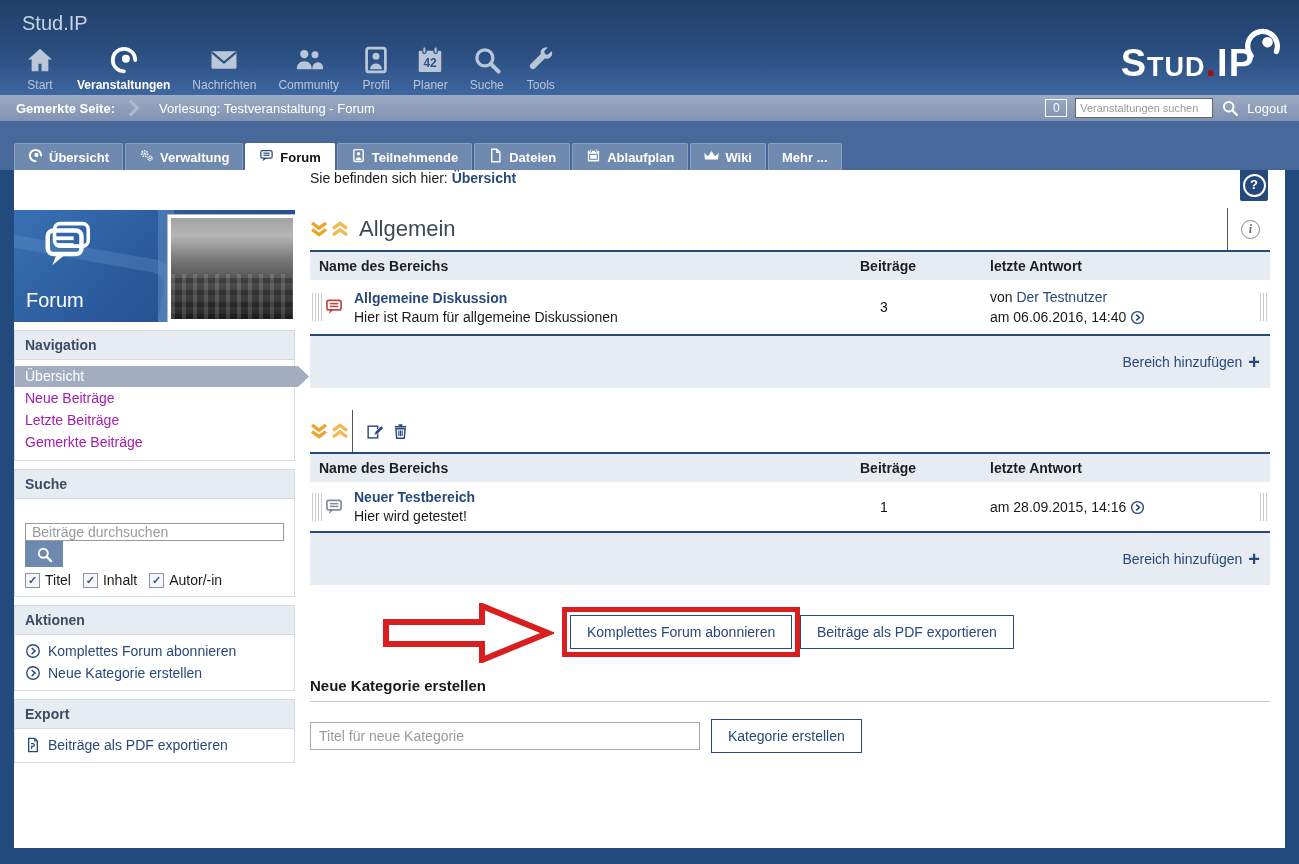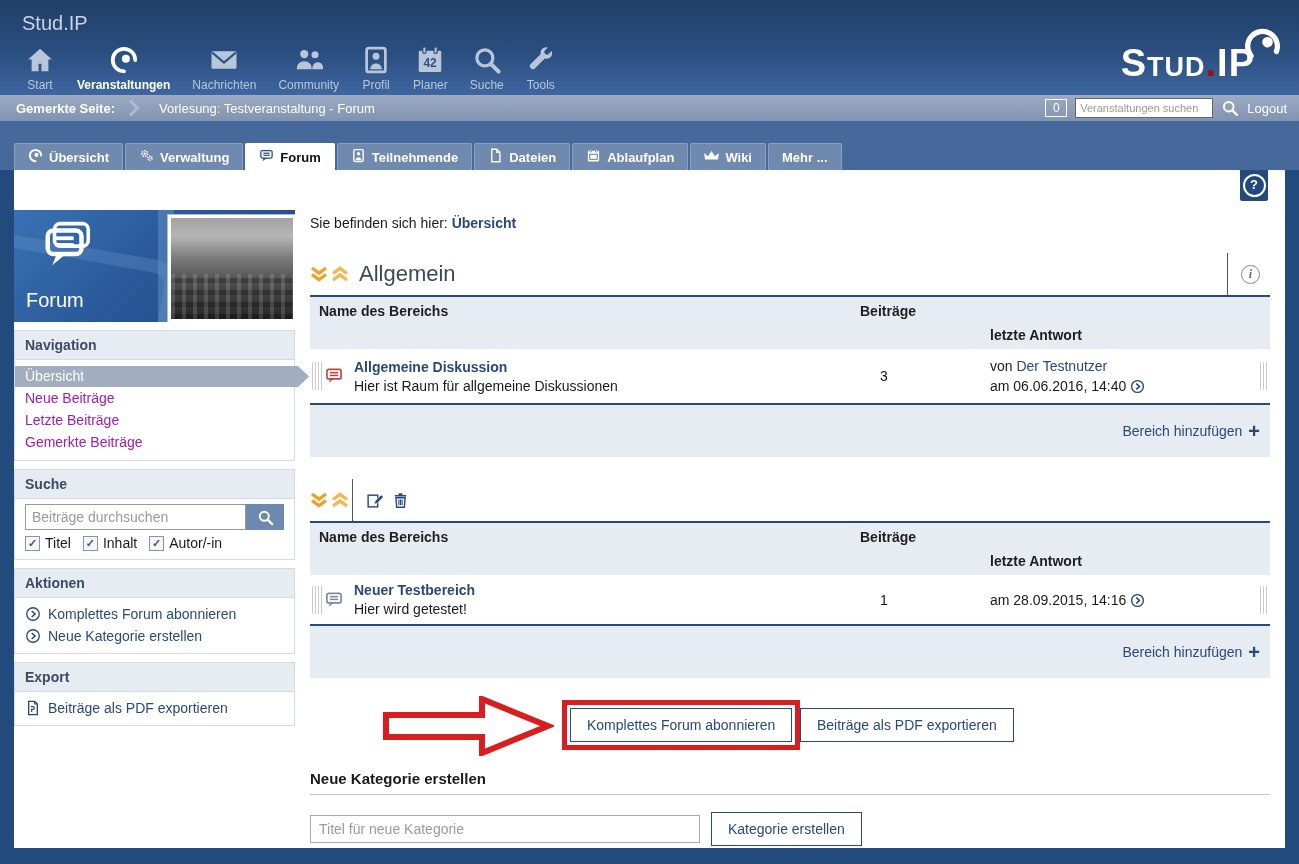--- a/index.html
+++ b/index.html
@@ -50,47 +50,47 @@
   .banner-icon{position:absolute;left:27px;top:8px;width:54px;height:54px;color:#fff;z-index:2;}
   .banner-title{position:absolute;left:12px;bottom:10px;color:#fff;font-size:20px;z-index:2;}
   .banner-photo{position:absolute;left:154px;top:5px;width:122px;height:101px;border:3px solid #fff;outline:1px solid #b9b9b9;z-index:3;
     background:linear-gradient(180deg,#a3a3a3 0%,#b5b5b5 18%,#7b7b7b 40%,#4a4a4a 66%,#262626 100%);}
   .banner-photo::after{content:"";position:absolute;inset:55% 0 0 0;background:repeating-linear-gradient(90deg,rgba(255,255,255,.14) 0 4px,transparent 4px 11px),repeating-linear-gradient(0deg,rgba(0,0,0,.25) 0 5px,transparent 5px 12px);}
   .side-box{border:1px solid #d5dbe5;margin-top:8px;background:#fff;}
   .side-box-header{background:#e7ebf2;border-bottom:1px solid #d5dbe5;padding:6px 10px;font-size:14px;font-weight:bold;color:#3b4c63;}
   .side-box-body{padding:5px 0 6px;}
   .side-nav-item{padding:2px 10px;font-size:14px;color:#a21caf;line-height:17px;cursor:pointer;margin:1px 0;}
   .side-nav-item.selected{position:relative;z-index:4;width:calc(100% + 15px);box-sizing:border-box;background:#a2adbf;color:#fff;clip-path:polygon(0 0,calc(100% - 11px) 0,100% 50%,calc(100% - 11px) 100%,0 100%);padding-right:22px;}
-  .search-row{display:flex;margin:0 10px 5px;}
+  .search-row{display:flex;margin:19px 10px 5px;flex-direction:column;}
   .side-search{flex:1;height:24px;border:1px solid #999;padding:0 6px;font-size:14px;color:#333;font-family:inherit;min-width:0;}
   .search-btn{width:38px;height:26px;border:none;background:#6d89af;display:flex;align-items:center;justify-content:center;cursor:pointer;}
   .search-btn svg{width:17px;height:17px;color:#fff;}
   .checkbox-row{display:flex;align-items:center;margin:3px 10px 2px;font-size:14px;color:#1a1a1a;gap:12px;}
   .cb-wrap{display:flex;align-items:center;gap:5px;cursor:pointer;}
   .cb{width:13px;height:13px;border:1px solid #8a93a5;background:#f4f7fb;display:inline-flex;align-items:center;justify-content:center;}
   .cb::after{content:"\2713";color:#44567a;font-size:11px;font-weight:bold;line-height:1;}
   .action-link{display:flex;align-items:center;gap:7px;padding:3px 10px;font-size:14px;color:#28497c;cursor:pointer;}
   .action-link svg{width:16px;height:16px;flex:none;color:#28497c;}
 
   
   .main{position:absolute;left:296px;top:0;width:960px;}
-  .location{margin-top:45px;font-size:14px;color:#1a1a1a;}
+  .location{font-size:14px;color:#1a1a1a;}
   .location-link{color:#28497c;font-weight:bold;cursor:pointer;}
   .cat-header{display:flex;align-items:center;height:42px;margin-top:22px;}
   .chevron-btn{width:18px;height:16px;margin-right:3px;cursor:pointer;}
   .cat-title{font-size:22px;color:#3b4a56;margin-left:7px;flex:1;white-space:nowrap;}
   .cat-tools{display:flex;align-items:center;height:42px;border-left:1px solid #555;padding:0 10px 0 13px;gap:9px;}
   .info-icon{width:17px;height:17px;border:1px solid #8a8a8a;border-radius:50%;color:#6b6b6b;font-size:12px;display:flex;align-items:center;justify-content:center;cursor:pointer;font-family:"Liberation Serif",serif;}
   .info-icon::after{content:"i";font-style:italic;font-weight:bold;}
   .tool-icon{width:17px;height:17px;color:#28497c;cursor:pointer;}
   .cat-rule{height:2px;background:#28497c;}
   .thead{display:flex;background:#e7ebf2;font-size:14px;font-weight:bold;color:#1e1e1e;padding:6px 0;}
   .col-name{flex:1;padding-left:9px;}
   .col-posts{width:130px;flex:none;}
-  .col-last{width:280px;flex:none;margin-top:24px;}
+  .col-last{width:280px;flex:none;}
   .trow{position:relative;display:flex;align-items:center;padding:7px 0;border-bottom:2px solid #28497c;}
   .drag{position:absolute;top:50%;transform:translateY(-50%);height:28px;background:repeating-linear-gradient(90deg,#cbcbcb 0 1px,transparent 1px 3px);}
   .drag-left{left:2px;width:10px;}
   .drag-right{right:2px;width:8px;}
   .row-main{flex:1;display:flex;align-items:center;gap:10px;padding-left:14px;min-width:0;}
   .row-icon{width:20px;height:20px;flex:none;}
   .row-title{font-size:14px;font-weight:bold;color:#28497c;cursor:pointer;}
   .row-desc{font-size:14px;color:#1a1a1a;margin-top:3px;}
   .row-posts{width:130px;flex:none;padding-left:20px;box-sizing:border-box;font-size:14px;color:#111;}
   .row-last{width:280px;flex:none;font-size:14px;color:#1a1a1a;line-height:20px;}

